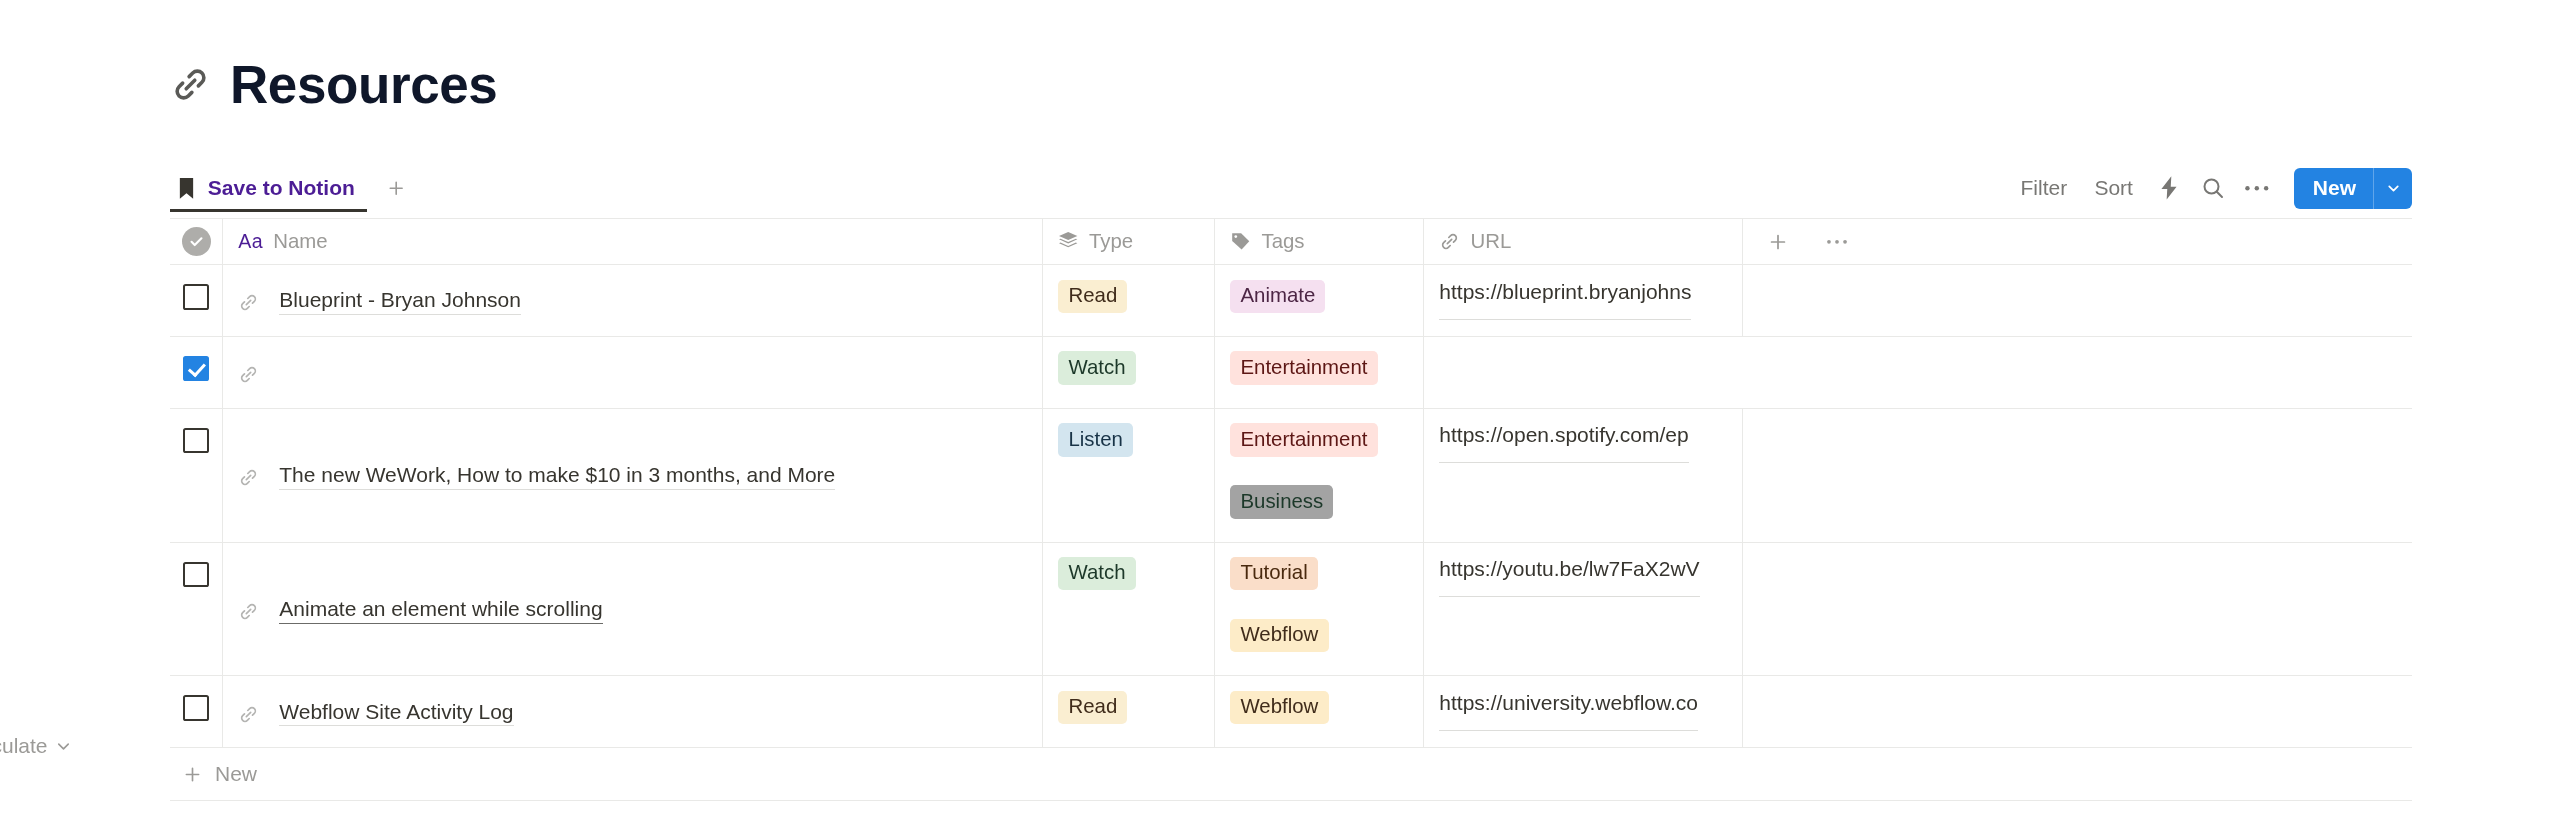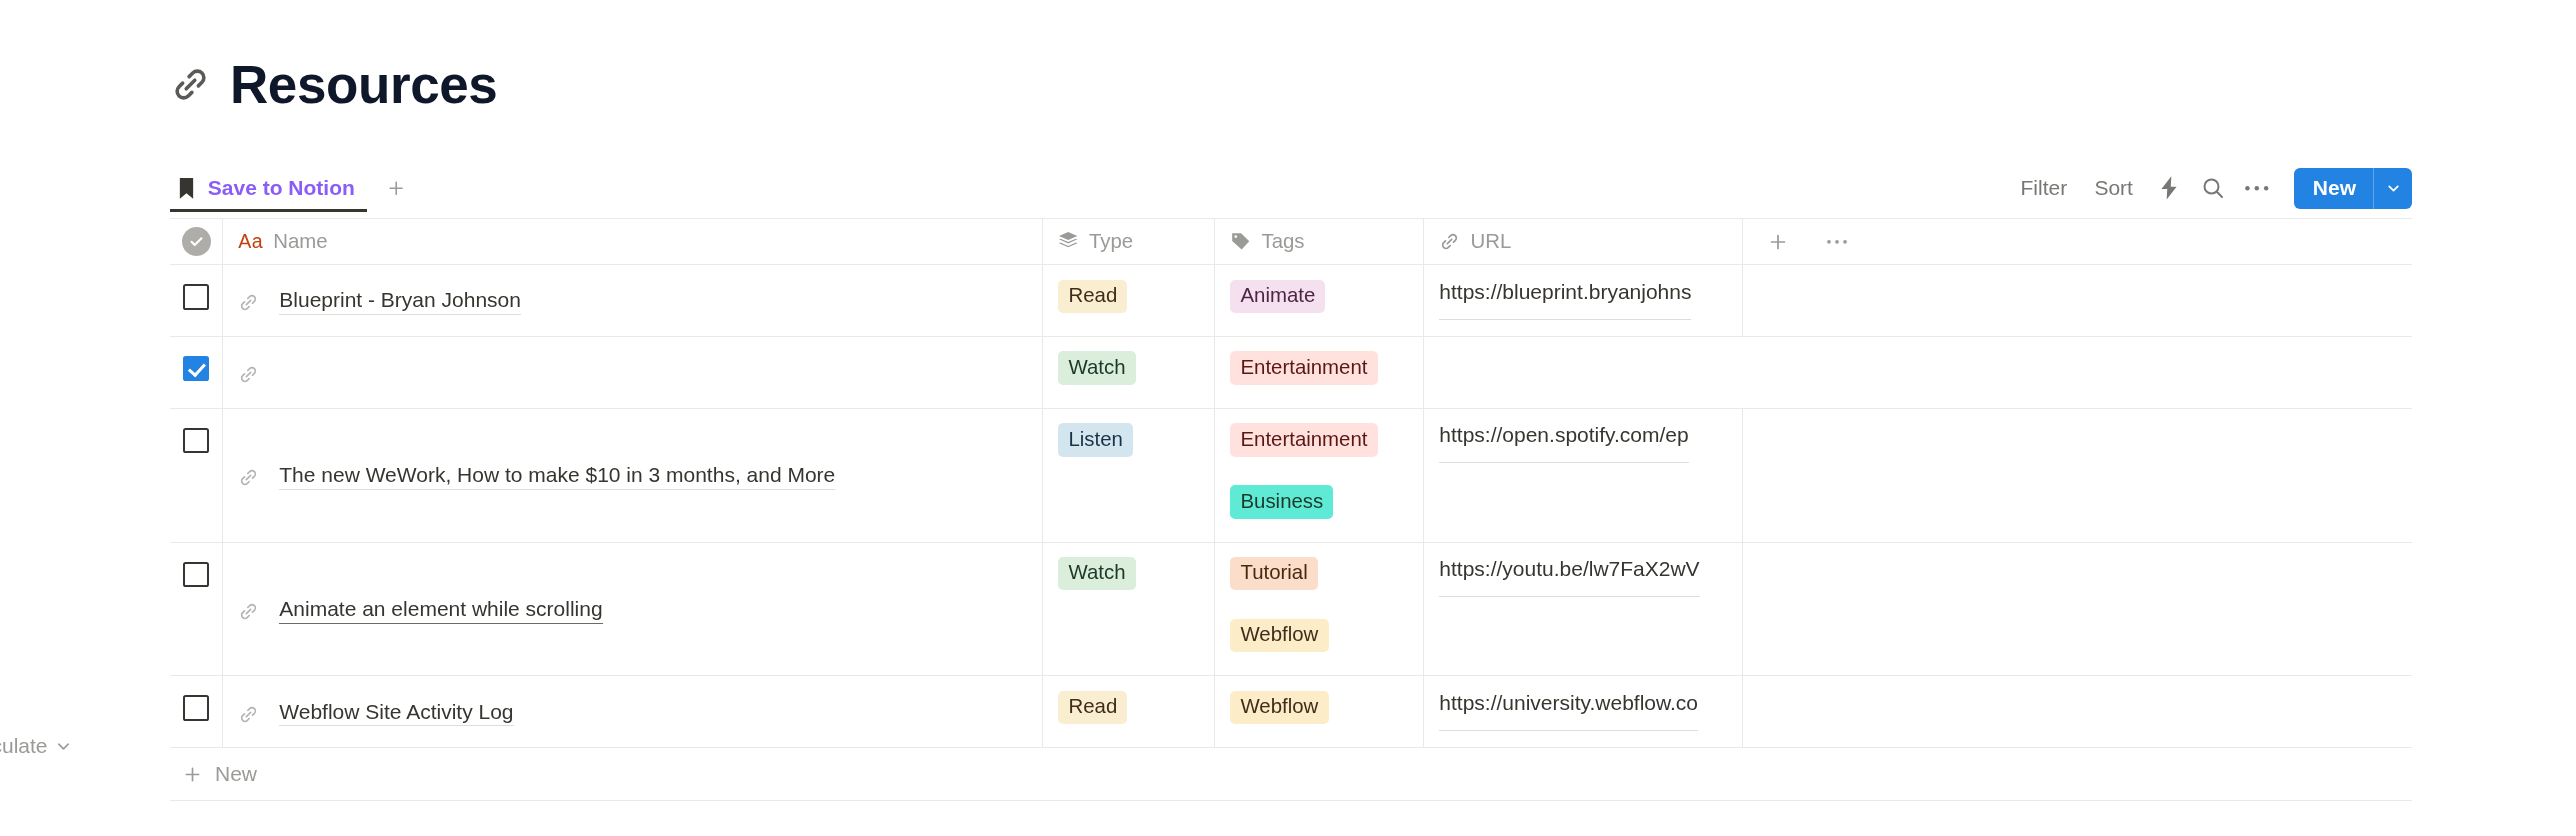--- a/index.html
+++ b/index.html
@@ -48,21 +48,21 @@
     gap: 12px;
     height: 46px;
     padding: 0 12px 0 6.8px;
     position: relative;
     cursor: pointer;
   }
   .tab-icon { width: 19px; height: 22px; display: block; color: #37352f; }
   .tab-label {
     font-size: 21px;
     font-weight: 600;
-    color: #8b5cf6;
+    color: #4c1d95;
     white-space: nowrap;
   }
   .tab.active::after {
     content: "";
     position: absolute;
     left: 0; right: 0; bottom: -0.9px;
     height: 3.4px;
     background: #37352f;
   }
   .tab-add {
@@ -160,21 +160,21 @@
     padding: 0 15.3px;
     height: 100%;
     color: #9b9a97;
     font-size: 20.4px;
     white-space: nowrap;
   }
   .hcell .hicon { display: flex; align-items: center; color: #9b9a97; flex: none; }
   .hcell .hicon svg { display: block; }
   .aa-glyph {
     font-size: 19.6px;
-    color: #c2410c;
+    color: #4c1d95;
     font-weight: 400;
     letter-spacing: 0.4px;
   }
   .hcell-rest {
     display: flex;
     align-items: center;
     height: 100%;
     padding-left: 19px;
     gap: 27px;
   }
@@ -523,21 +523,21 @@
             </div>
           </div>
           <div class="cell cell-type">
             <div class="bcell">
               <span class="pill" style="background: rgb(211, 229, 239); color: rgb(24, 51, 71);">Listen</span>
             </div>
           </div>
           <div class="cell cell-tags">
             <div class="bcell tags-wrap">
               <span class="pill" style="background: rgb(255, 226, 221); color: rgb(93, 23, 21);">Entertainment</span>
-              <span class="pill" style="background: #5eead4; color: rgb(28, 56, 41);">Business</span>
+              <span class="pill" style="background: #a3a3a3; color: rgb(28, 56, 41);">Business</span>
             </div>
           </div>
           <div class="cell cell-url">
             <div class="bcell">
               <span class="url-text">https://open.spotify.com/ep</span>
             </div>
           </div>
           <div class="cell cell-rest">
             <div class="bcell">&nbsp;</div>
           </div>

